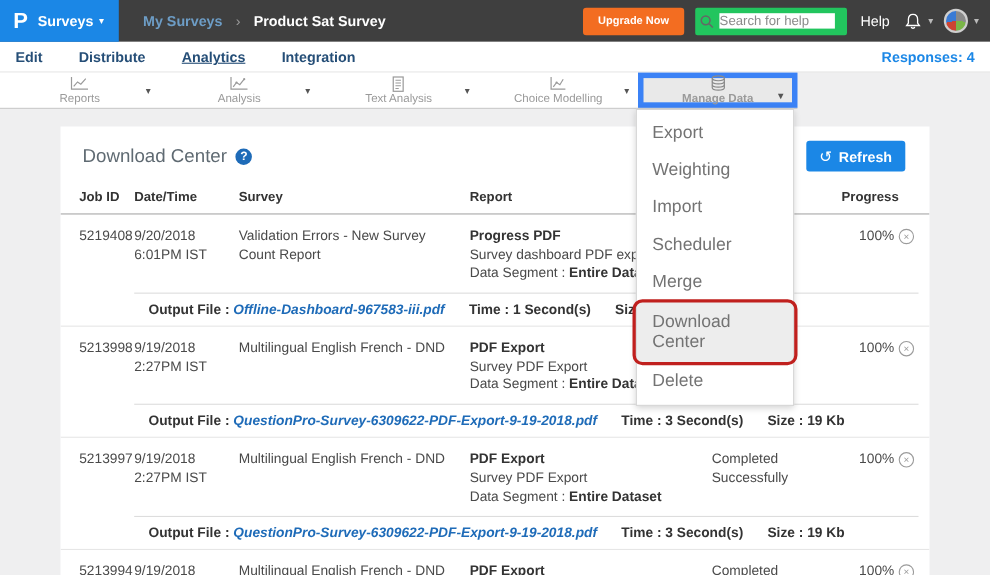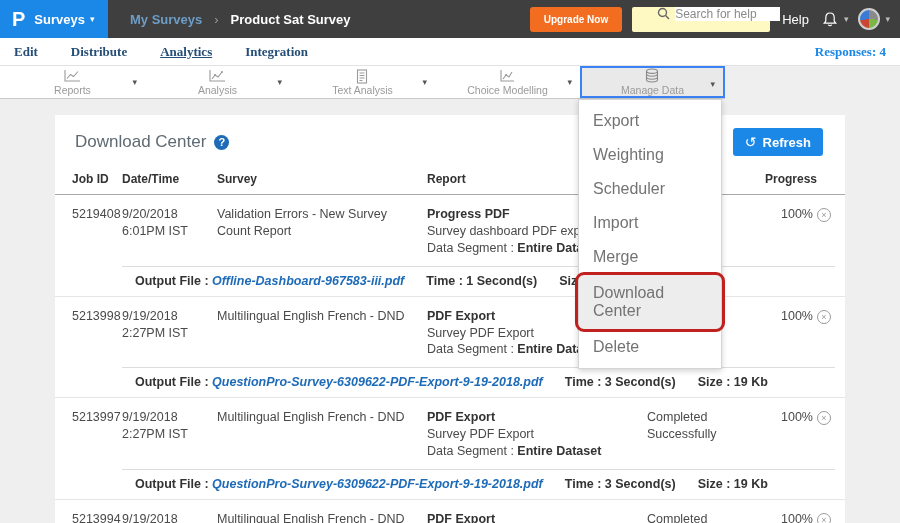--- a/index.html
+++ b/index.html
@@ -14,44 +14,44 @@
   .caret { font-size:9px; margin-left:5px; }
   .caret.white { color:#fff; }
   .caret.gray { color:#bbb; }
   .breadcrumb { display:flex; align-items:center; margin-left:22px; }
   .bc-parent { color:#6d9dc6; font-size:13px; font-weight:bold; cursor:pointer; }
   .bc-sep { color:#9a9a9a; font-size:13px; margin:0 12px; }
   .bc-current { color:#fff; font-size:13px; font-weight:bold; }
   .tb-spacer { flex:1; }
   .upgrade { background:#f36d21; color:#fff; border:none; border-radius:3px; font-family:inherit;
              font-size:10px; font-weight:bold; padding:7px 14px; margin-right:10px; cursor:pointer; }
-  .search { width:138px; height:25px; background:#fef9c3; border-radius:2px; display:flex; align-items:flex-start; padding:0 25px; margin-right:12px; }
+  .search { width:138px; height:25px; background:#22c55e; border-radius:2px; display:flex; align-items:center; padding:0 4px; margin-right:12px; }
   .search input { border:none; outline:none; width:105px; font-family:inherit; font-size:12px; color:#333; margin-left:5px; }
   .search input::placeholder { color:#8a8a8a; }
   .help-link { color:#fff; font-size:13px; margin-right:12px; cursor:pointer; }
   .bell-wrap { display:flex; align-items:center; margin-right:10px; cursor:pointer; }
   .avatar-wrap { display:flex; align-items:center; margin-right:10px; cursor:pointer; }
   .avatar { width:22px; height:22px; border-radius:50%; border:2px solid #cfcfcf;
             background:conic-gradient(#8a8a8a 0 95deg, #7ab648 95deg 180deg, #cc4433 180deg 260deg, #3a7bd5 260deg 360deg); }
 
   
-  .nav-row { height:28px; background:#fff; border-bottom:1px solid #e2e2e2; display:flex; align-items:center; padding:0 14px;font-family:Liberation Serif, serif; }
+  .nav-row { height:28px; background:#fff; border-bottom:1px solid #e2e2e2; display:flex; align-items:center; padding:0 14px; }
   .nav-tab { color:#254e77; font-size:13px; font-weight:bold; margin-right:33px; cursor:pointer; }
   .nav-tab.active { text-decoration:underline; }
   .nav-spacer { flex:1; }
   .responses { color:#1b87e6; font-size:13px; font-weight:bold; }
 
   
   .toolbar { height:33px; background:#fff; border-bottom:1px solid #c9c9c9; display:flex; width:725px; }
   .tb-cell { width:145px; position:relative; display:flex; align-items:center; justify-content:center; cursor:pointer; }
   .tb-stack { display:flex; flex-direction:column; align-items:center; line-height:1; }
   .tb-stack svg { display:block; }
   .tb-label { font-size:10.5px; color:#9a9a9a; margin-top:1px; }
   .tb-caret { position:absolute; right:8px; top:11px; font-size:9px; color:#555; }
-  .tb-cell.highlight { background:#e9e9e9; border:2px solid #3b82f6; }
+  .tb-cell.highlight { background:#e9e9e9; border:5px solid #3b82f6;font-weight:bold; }
 
   
   .card { position:absolute; left:55px; top:115px; width:790px; height:408px; background:#fff; overflow:hidden; }
   .card-head { display:flex; align-items:center; padding:13px 22px 10px 20px; }
   .page-title { font-size:17px; color:#5f6a72; }
   .help-q { width:15px; height:15px; border-radius:50%; background:#1e6bb8; color:#fff; font-size:11px; font-weight:bold;
             line-height:15px; text-align:center; margin-left:8px; cursor:pointer; }
   .head-spacer { flex:1; }
   .refresh-btn { background:#1b87e6; color:#fff; border:none; border-radius:3px; font-family:inherit; font-size:13px; font-weight:bold;
                  padding:6px 12px; cursor:pointer; display:flex; align-items:center; }
@@ -295,21 +295,21 @@
       <div class="cell col-progress">100%</div>
       <div class="cell col-action"><span class="x-circle">×</span></div>
     </div>
 
   </div>
 </div>
 
 <div class="dropdown">
   <div class="dd-item">Export</div>
   <div class="dd-item">Weighting</div>
+  <div class="dd-item">Import</div>
   <div class="dd-item">Scheduler</div>
-  <div class="dd-item">Import</div>
   <div class="dd-item">Merge</div>
   <div class="dd-item highlight">
     <span>Download Center</span>
     <span class="dd-anno"></span>
   </div>
   <div class="dd-item">Delete</div>
 </div>
 
 </body></html>

